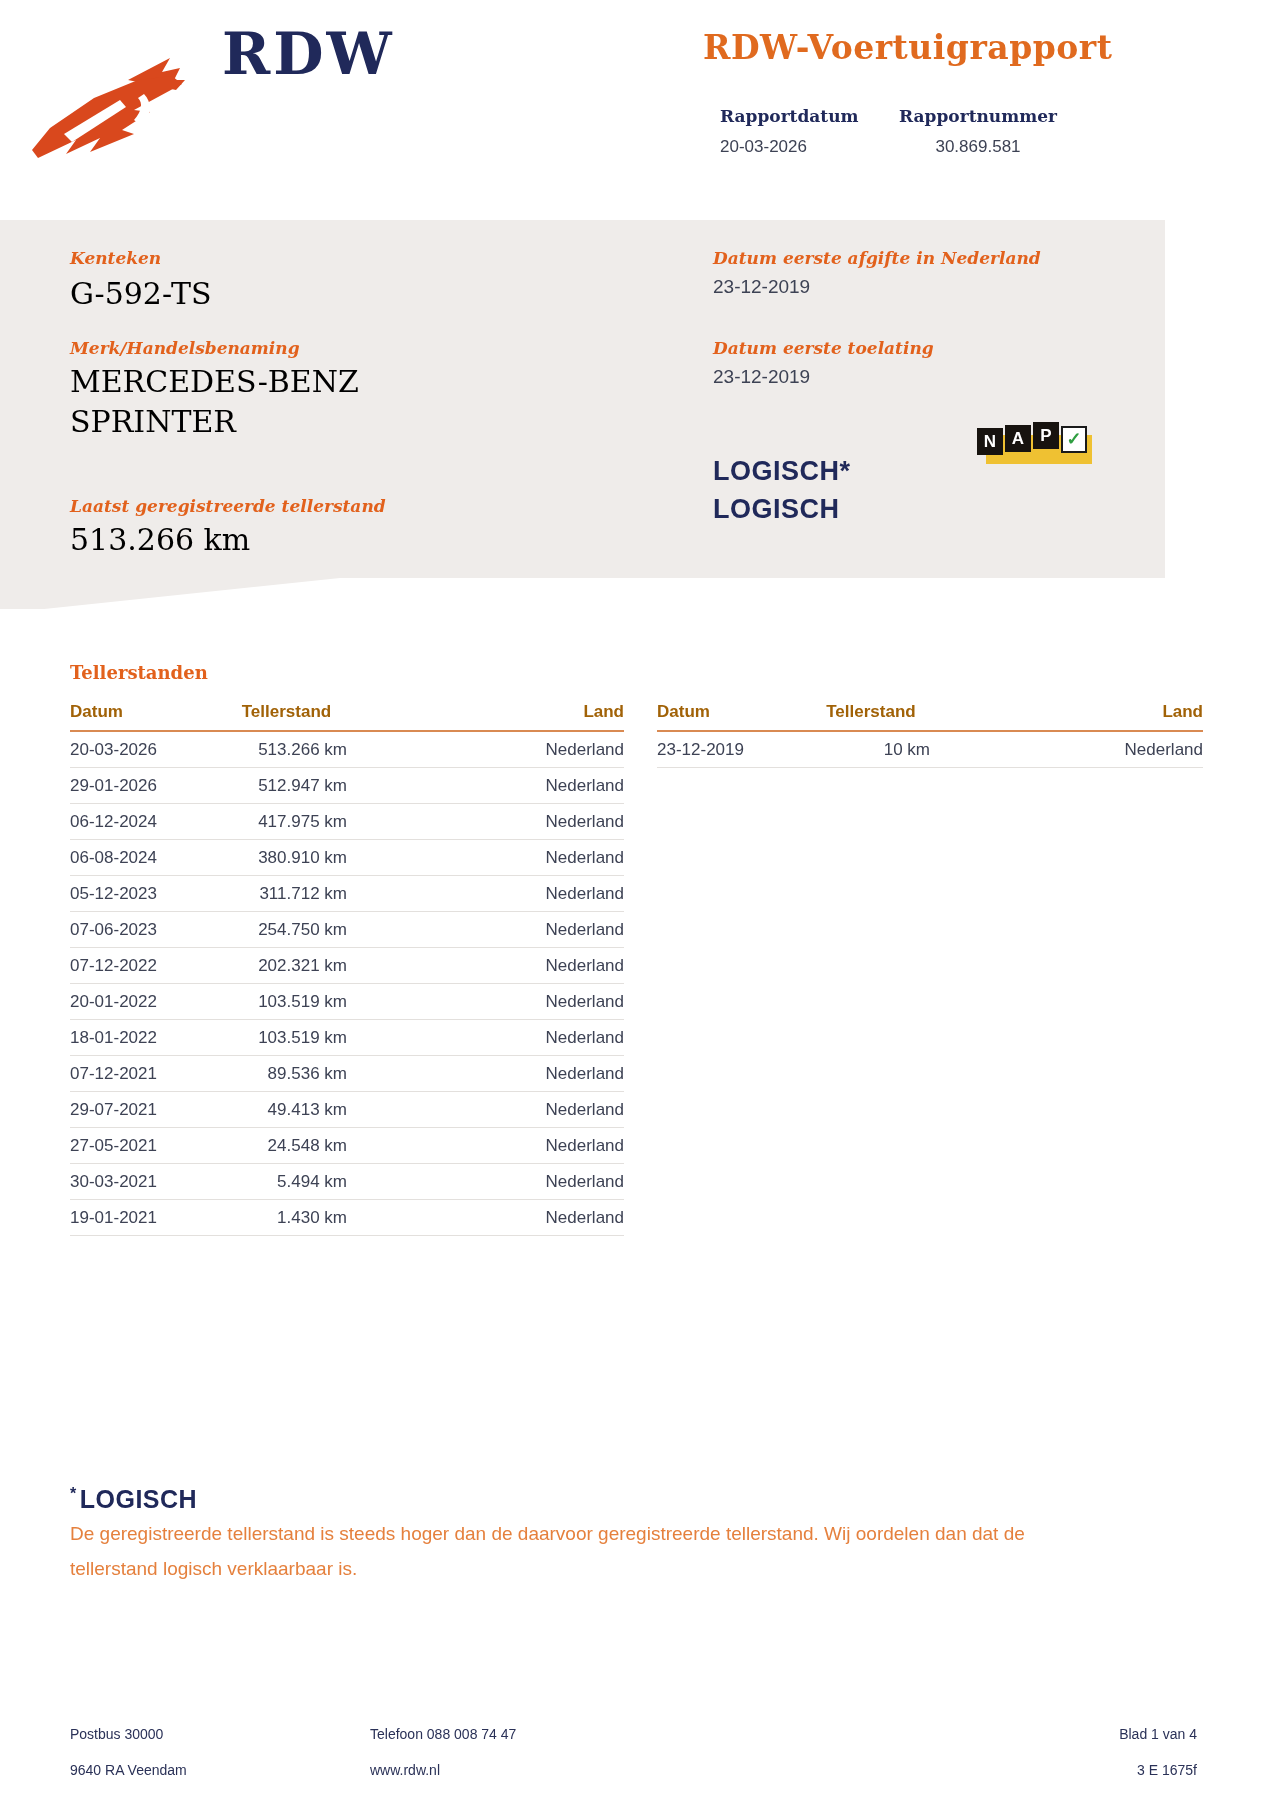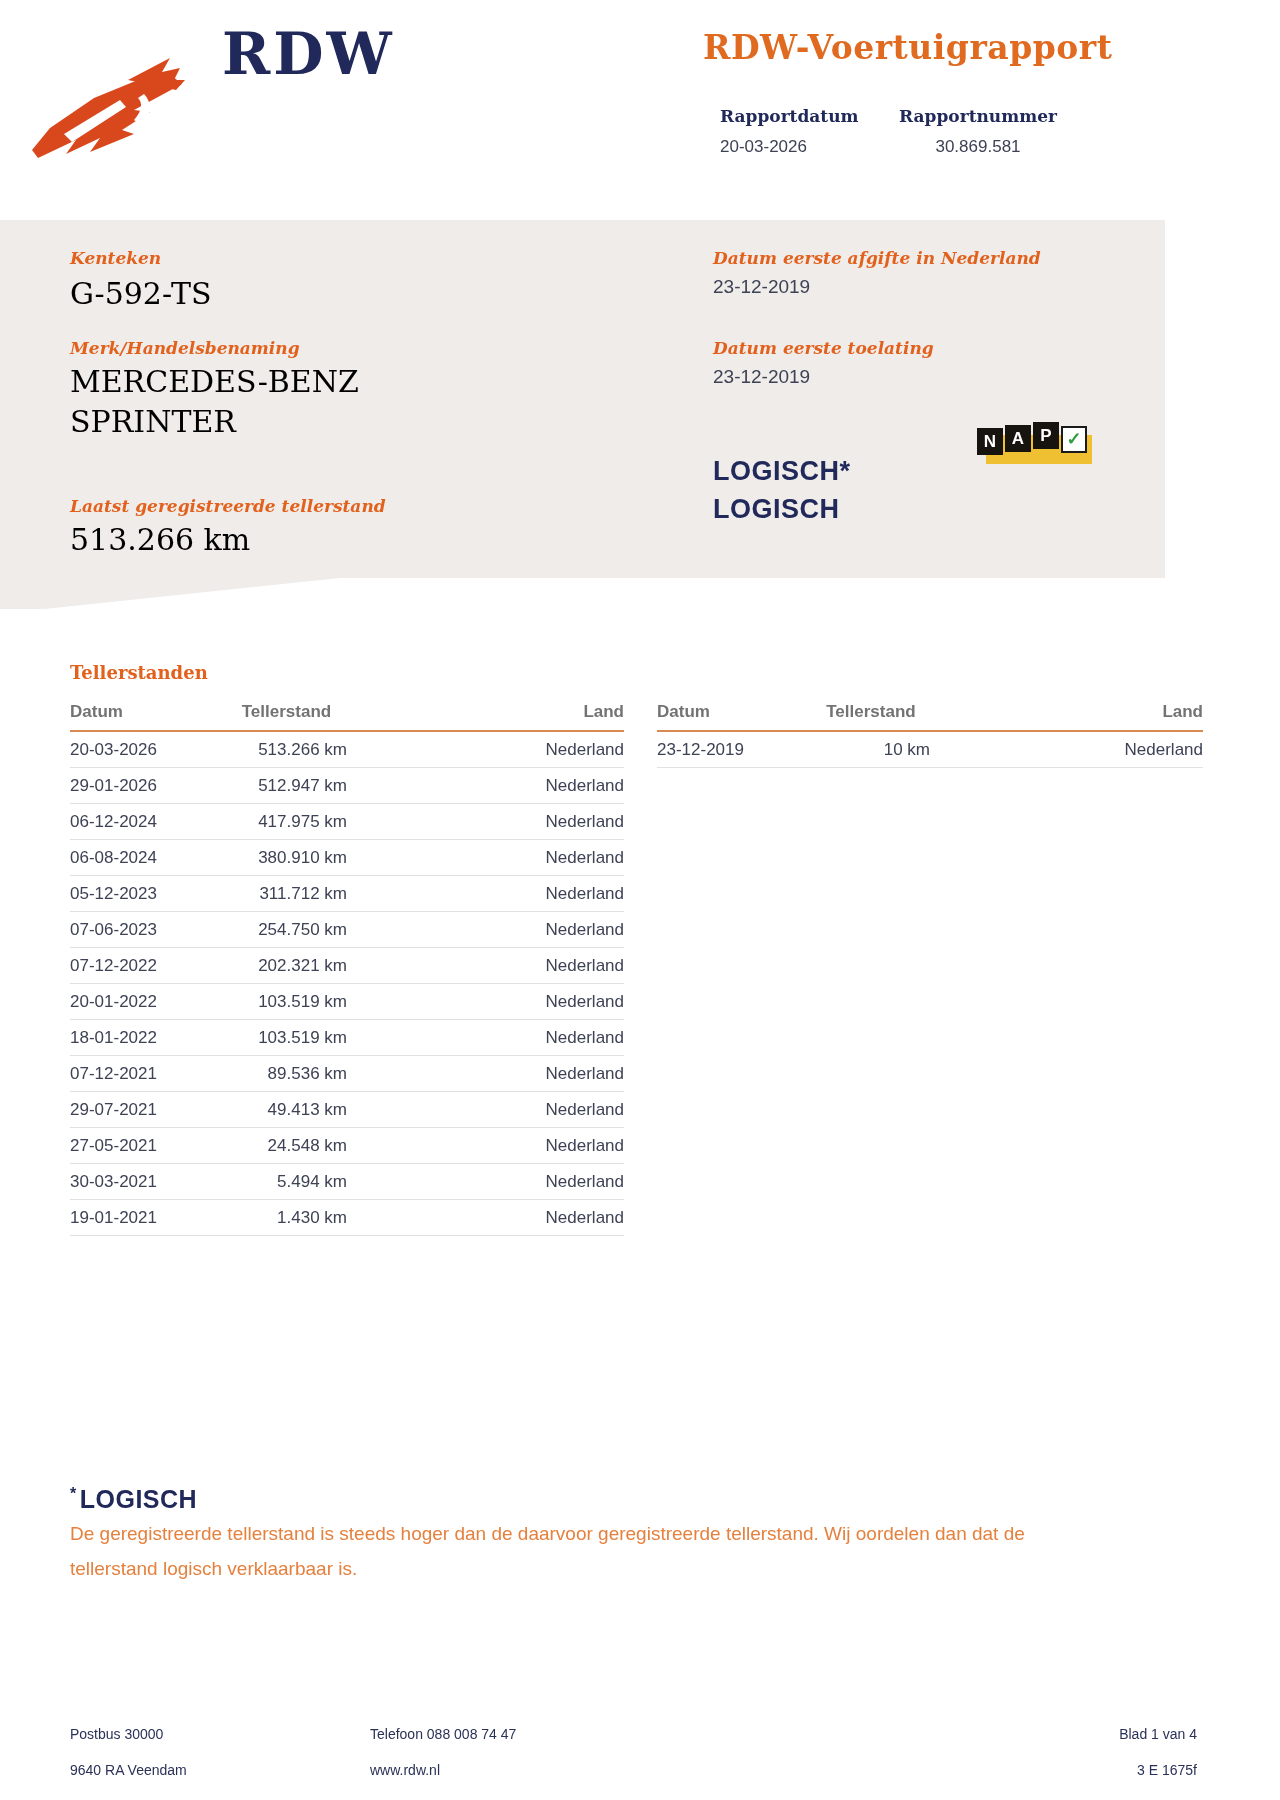--- a/index.html
+++ b/index.html
@@ -67,21 +67,21 @@
   
   .section-label{
     position:absolute;left:70px;top:662px;
     font-family:"DejaVu Serif",serif;font-weight:700;font-size:18px;color:#e2611c;
   }
   .tbl{position:absolute;top:702px;border-collapse:collapse;table-layout:fixed;
        font-size:17px;color:#3d4254;}
   .tbl-left{left:70px;width:554px;}
   .tbl-right{left:657px;width:546px;}
   .tbl th{
-    padding:0 0 8px 0;font-weight:bold;color:#737373;text-align:left;
+    padding:0 0 8px 0;font-weight:bold;color:#a16207;text-align:left;
     border-bottom:2px solid #d98a52;
   }
   .tbl th.r{text-align:right;}
   .tbl td{padding:8px 0 8px 0;border-bottom:1px solid #e3e0dd;line-height:19px;}
   .tbl td:nth-child(2),.tbl td:nth-child(3){text-align:right;}
   
   .footnote-h{
     position:absolute;left:70px;top:1485px;color:#20295a;font-weight:bold;font-size:25px;
     letter-spacing:.5px;
   }

